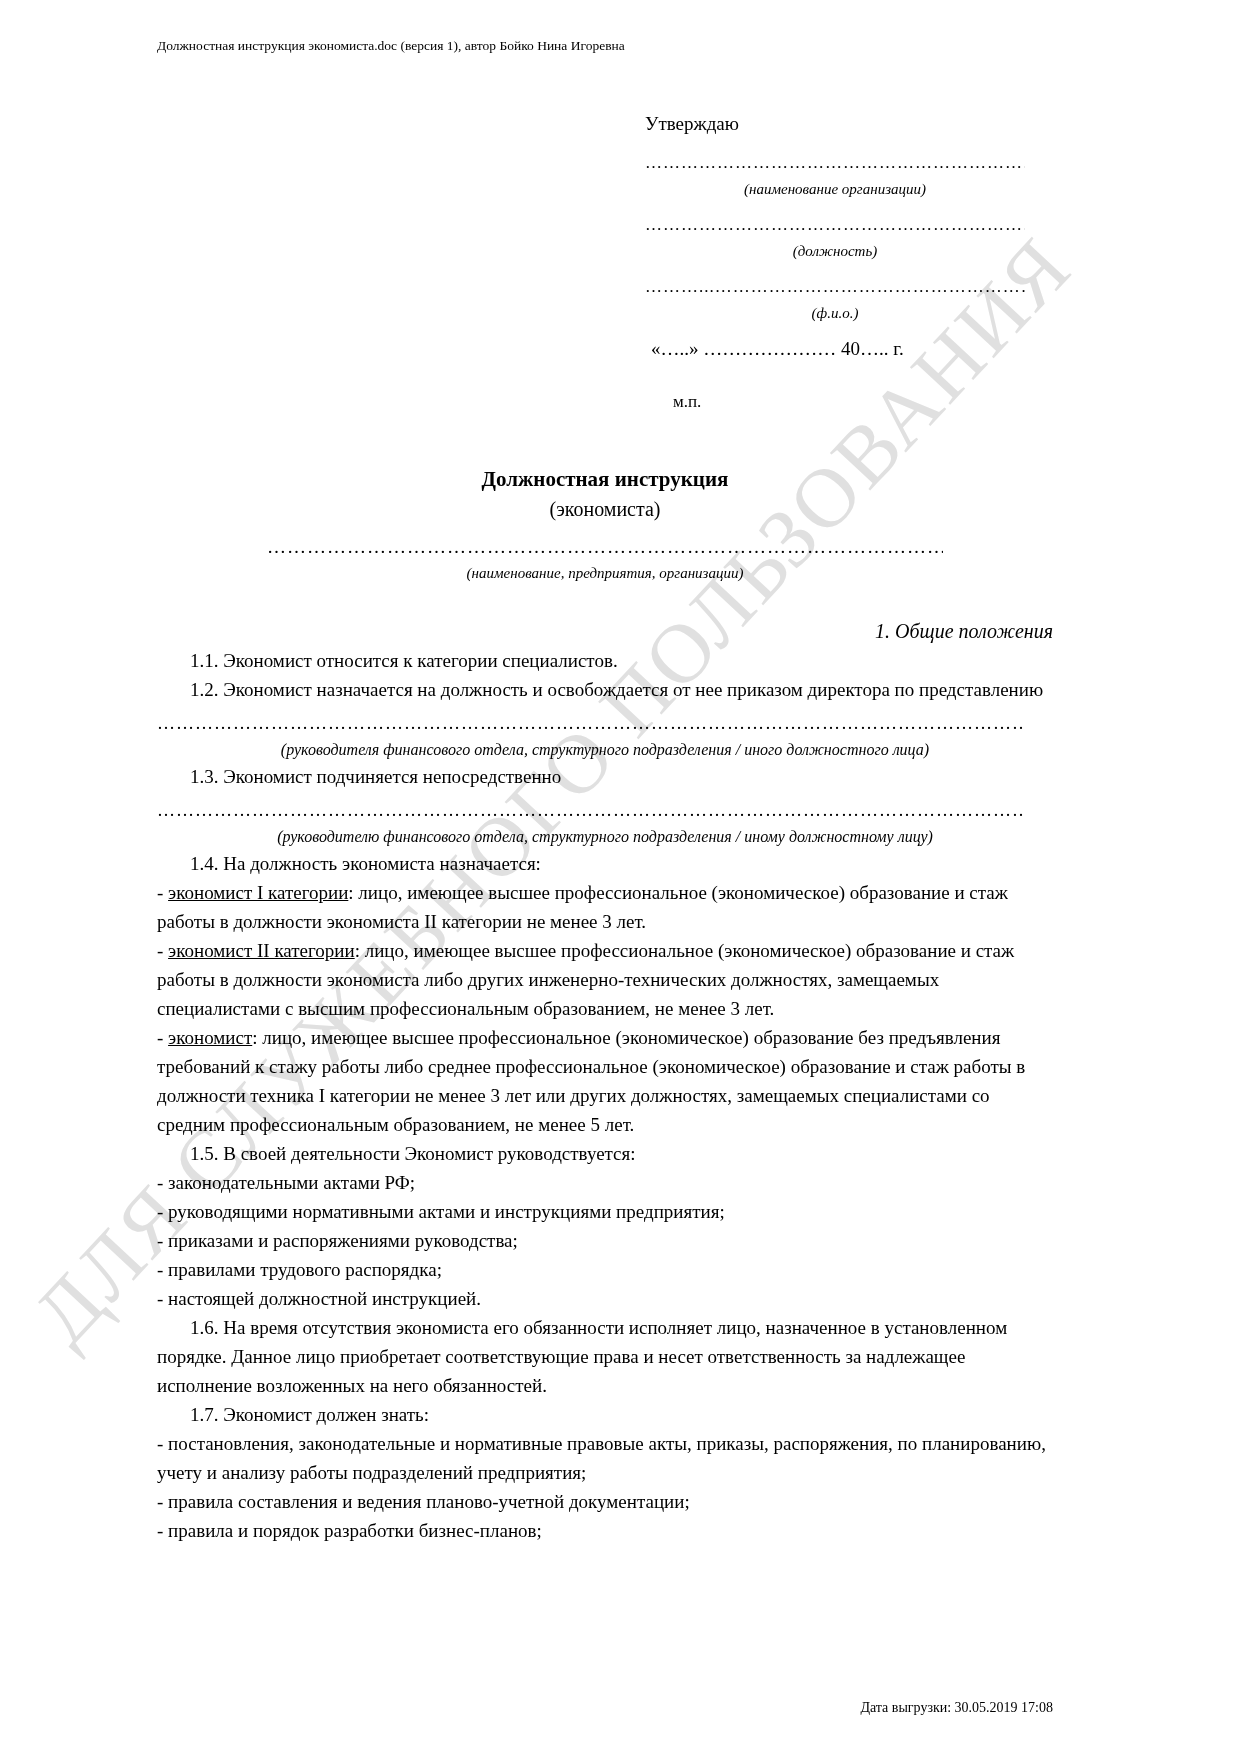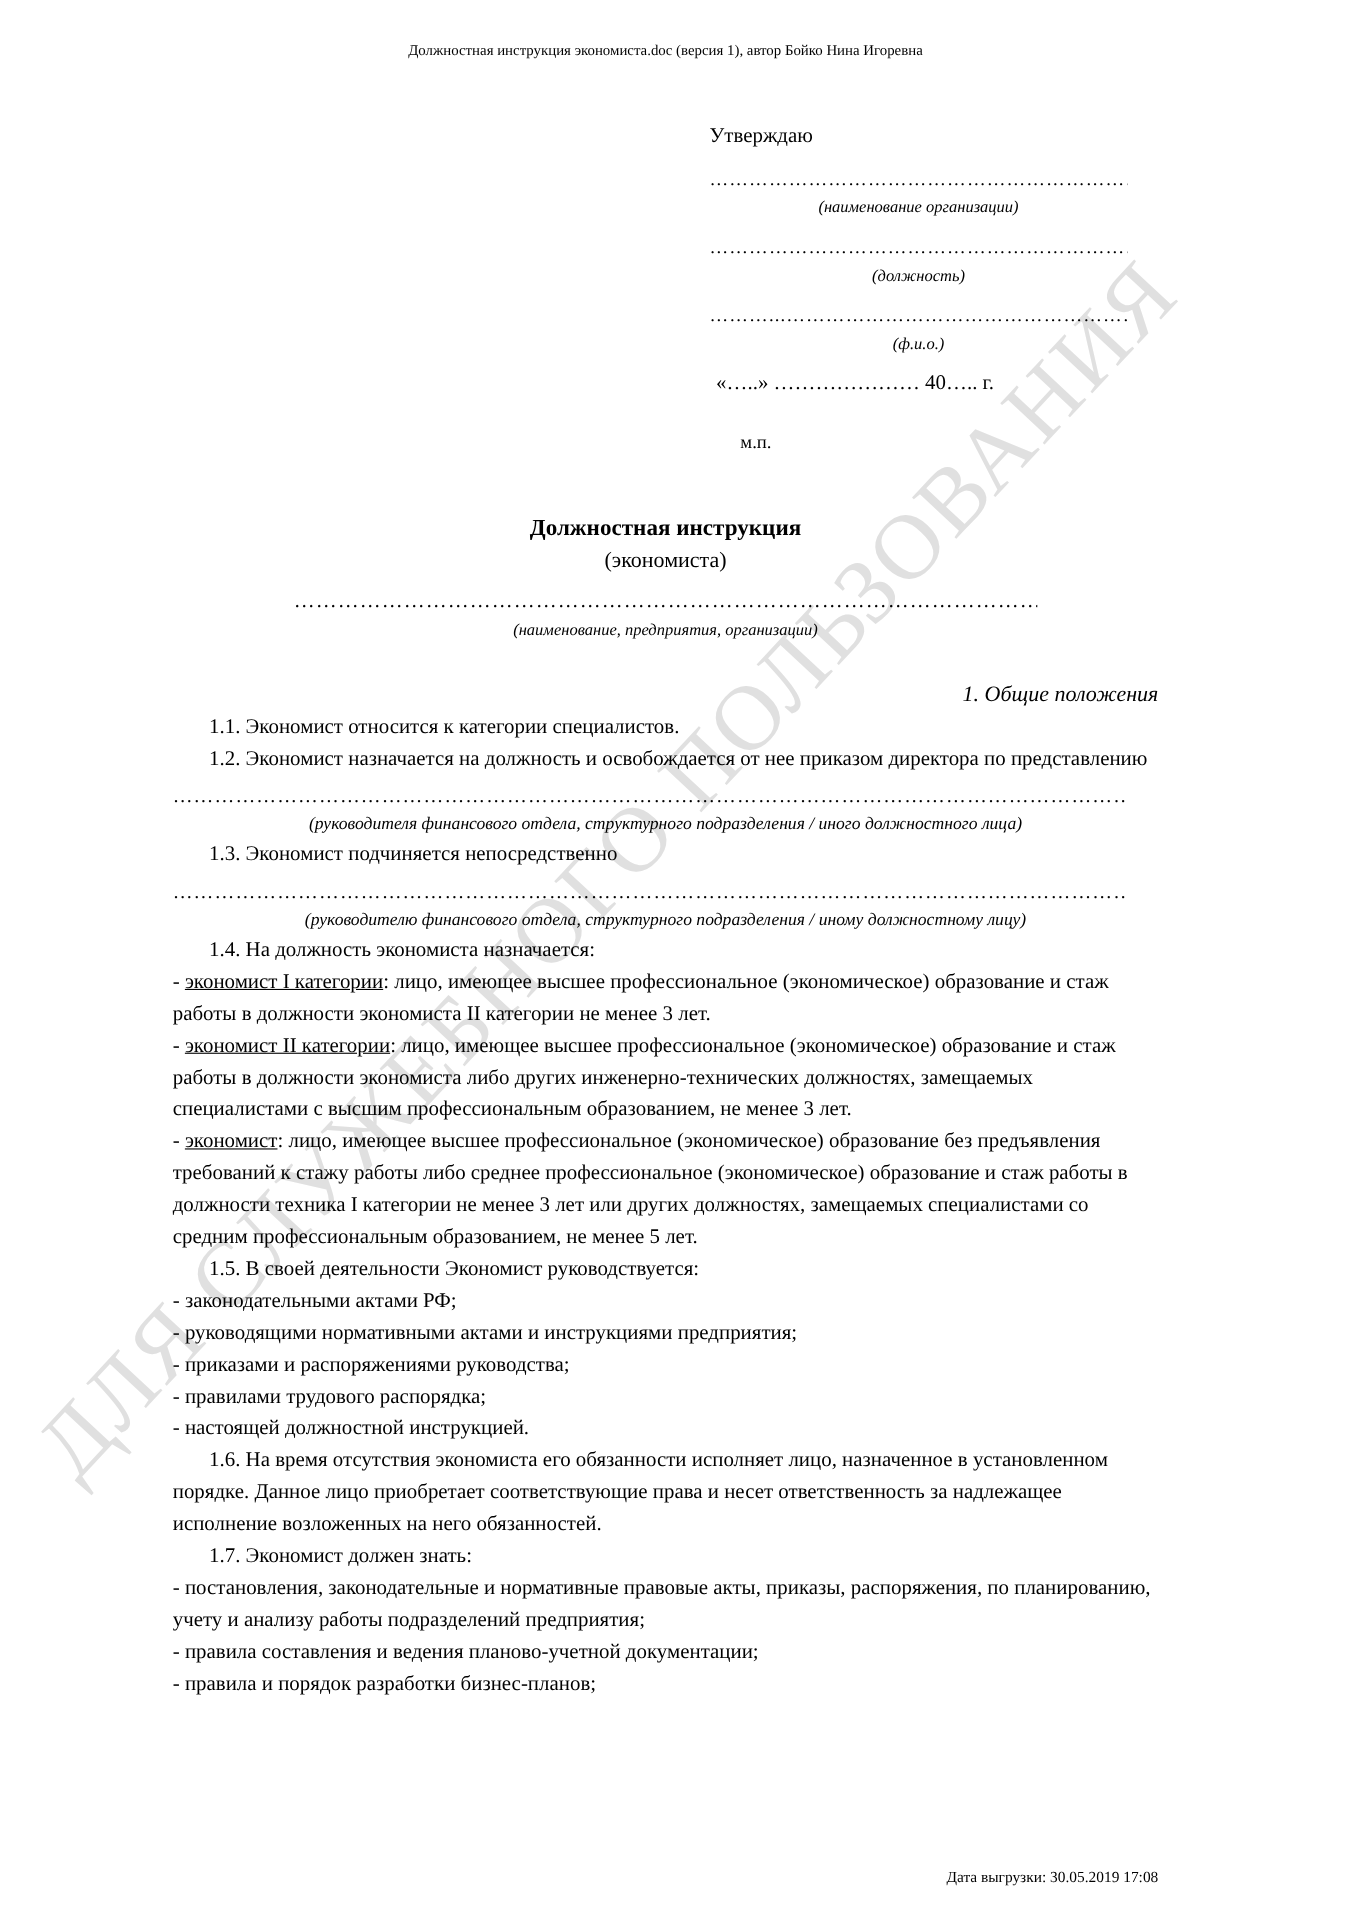--- a/index.html
+++ b/index.html
@@ -18,21 +18,21 @@
     left:552px; top:790px;
     transform:translate(-50%,-50%) rotate(-47deg);
     font-size:84px;
     letter-spacing:3px;
     white-space:nowrap;
     z-index:0;
     color:#e0e0e0;
     user-select:none;
   }
   .content { position:relative; z-index:1; padding:38px 188px 0 157px; }
-  .doc-header { text-align:center; font-size:13.5px; line-height:16px; }
+  .doc-header { text-align:left; font-size:13.5px; line-height:16px; }
 
   .approve { width:380px; margin-left:488px; margin-top:56px; }
   .approve-title { font-size:19px; line-height:28px; margin-bottom:10px; }
   .dots { white-space:nowrap; overflow:hidden; font-size:17px; line-height:30px; letter-spacing:1px; margin-top:4px; }
   .caption { text-align:center; font-style:italic; font-size:15px; line-height:22px; }
   .approve .caption { margin-bottom:10px; }
   .date-line { font-size:19px; line-height:30px; padding-left:6px; margin-top:2px; }
   .stamp { margin:26px 0 0 28px; font-size:17px; line-height:24px; }
 
   .title-block { text-align:center; margin-top:50px; }

